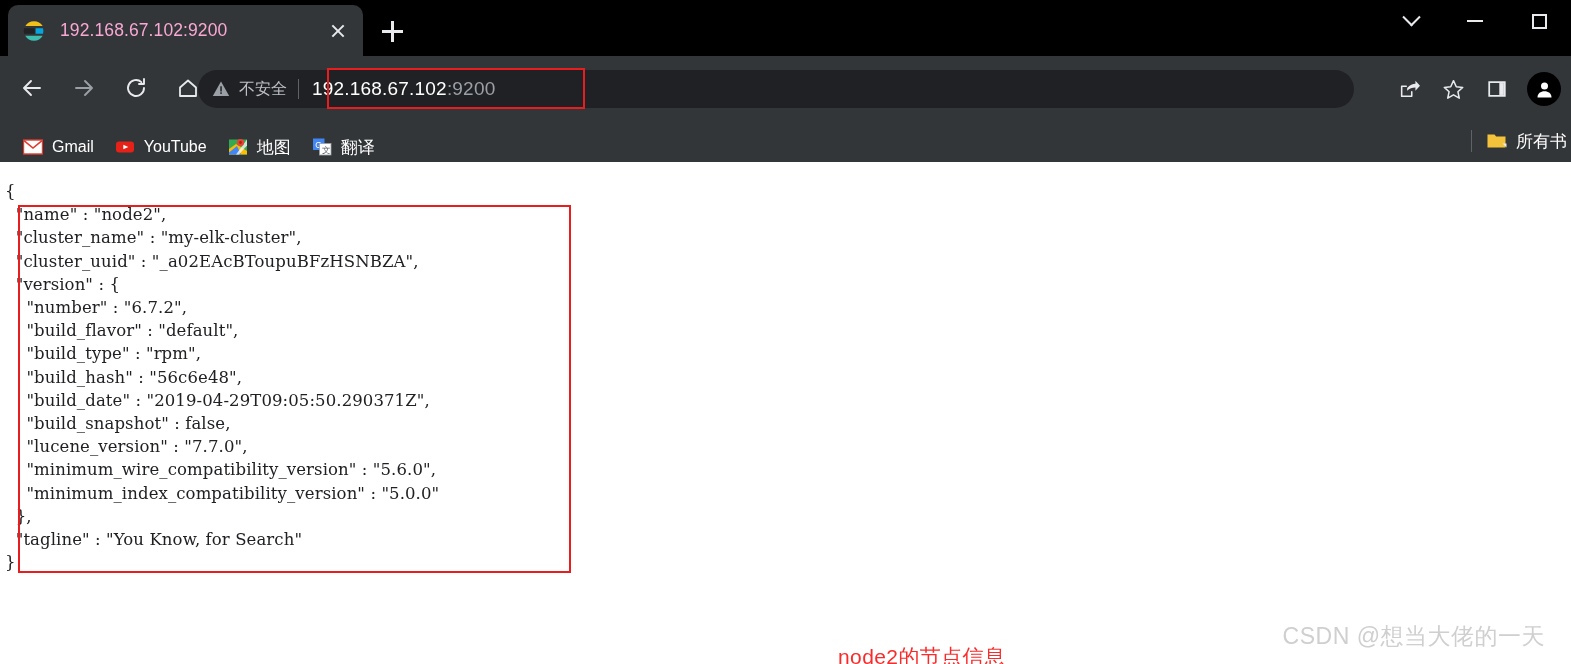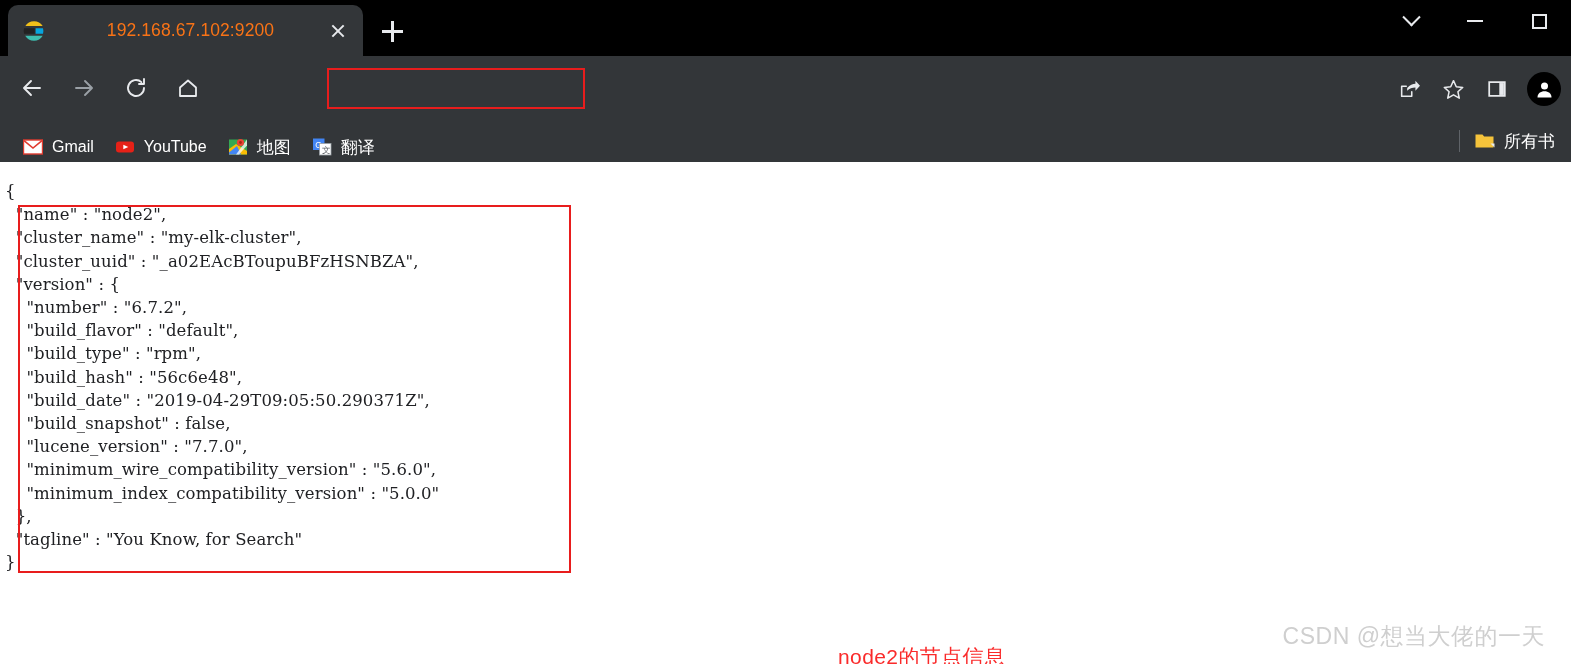--- a/index.html
+++ b/index.html
@@ -49,28 +49,27 @@
     position: relative;
     margin-right: 14px;
   }
   .es-logo {
     position: relative;
     width: 24px;
     height: 24px;
   }
 
   .tab-title {
-    color: #f97316;
+    color: #f9a8d4;
     font-size: 17.5px;
     letter-spacing: 0.1px;
     white-space: nowrap;
     flex: 1 1 auto;
     overflow: hidden;
     text-overflow: ellipsis;
-    text-align: center;
   }
 
   .tab-close {
     width: 34px;
     height: 34px;
     margin-right: 8px;
     flex: 0 0 34px;
     position: relative;
     border-radius: 50%;
   }
@@ -258,21 +257,21 @@
   }
   .bm-cjk { font-size: 17px; }
 
   .bm-right {
     position: absolute;
     right: 0;
     top: 0;
     height: 42px;
     display: flex;
     align-items: center;
-    padding-right: 16px;
+    padding-right: 4px;
   }
   .bm-sep {
     width: 1px; height: 22px;
     background: #5f6368;
     margin-right: 14px;
   }
   .folder-ico {
     width: 21px; height: 18px;
     position: relative;
     margin-right: 9px;
@@ -393,20 +392,35 @@
           <polyline points="20,3 20,8 15,8" fill="none" stroke-linejoin="round"></polyline>
       </svg>
     </div>
 
     <div class="nav-btn">
       <svg width="24" height="24" viewBox="0 0 24 24" fill="none" stroke="#e8eaed" stroke-width="1.8" stroke-linejoin="round">
         <path d="M4 11.5 12 4.5l8 7V20H4z"></path>
       </svg>
     </div>
 
+    <div class="omnibox">
+      <span class="warn-tri">
+        <svg width="18" height="18" viewBox="0 0 18 18">
+          <path d="M9 1.6 17.2 16H0.8z" fill="#9aa0a6"></path>
+          <rect x="8.3" y="6.3" width="1.5" height="5.2" fill="#202124"></rect>
+          <rect x="8.3" y="12.3" width="1.5" height="1.6" fill="#202124"></rect>
+        </svg>
+      </span>
+      <span class="notsecure">不安全</span>
+      <span class="vdiv"></span>
+      <span class="url-wrap">
+        <span class="url-text url-host">192.168.67.102</span>
+        <span class="url-text url-port">:9200</span>
+      </span>
+    </div>
 
     <div class="tool-right">
       <div class="tool-icn">
         <svg width="22" height="22" viewBox="0 0 24 24" fill="none" stroke="#e8eaed" stroke-width="1.7" stroke-linecap="round" stroke-linejoin="round">
           <path d="M4 20V9h5"></path>
             <path d="M4 20h11v-5"></path>
           <path d="M10 11c3-3.5 6-4.6 9-4.6V3l5 5.4-5 5.4v-3.4c-3.6 0-6.4 1-9 3.6z" fill="#e8eaed" stroke="none"></path>
         </svg>
       </div>
       <div class="tool-icn">

